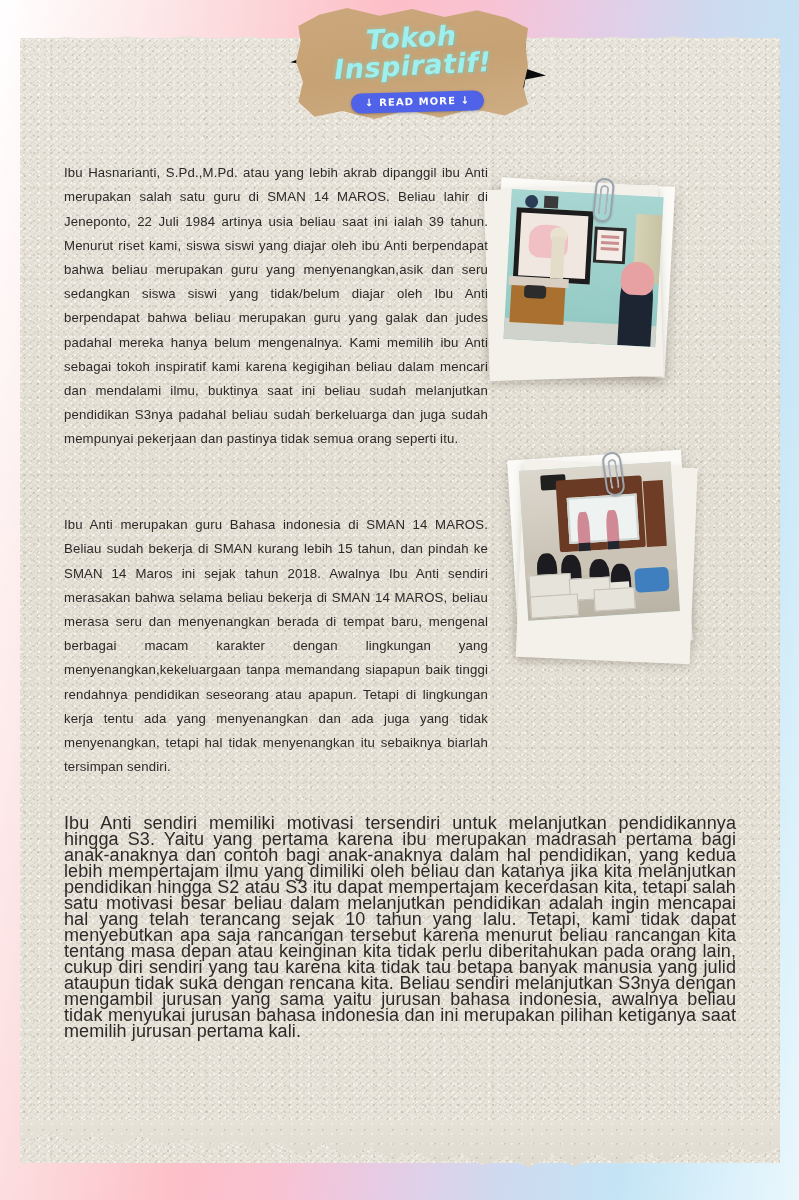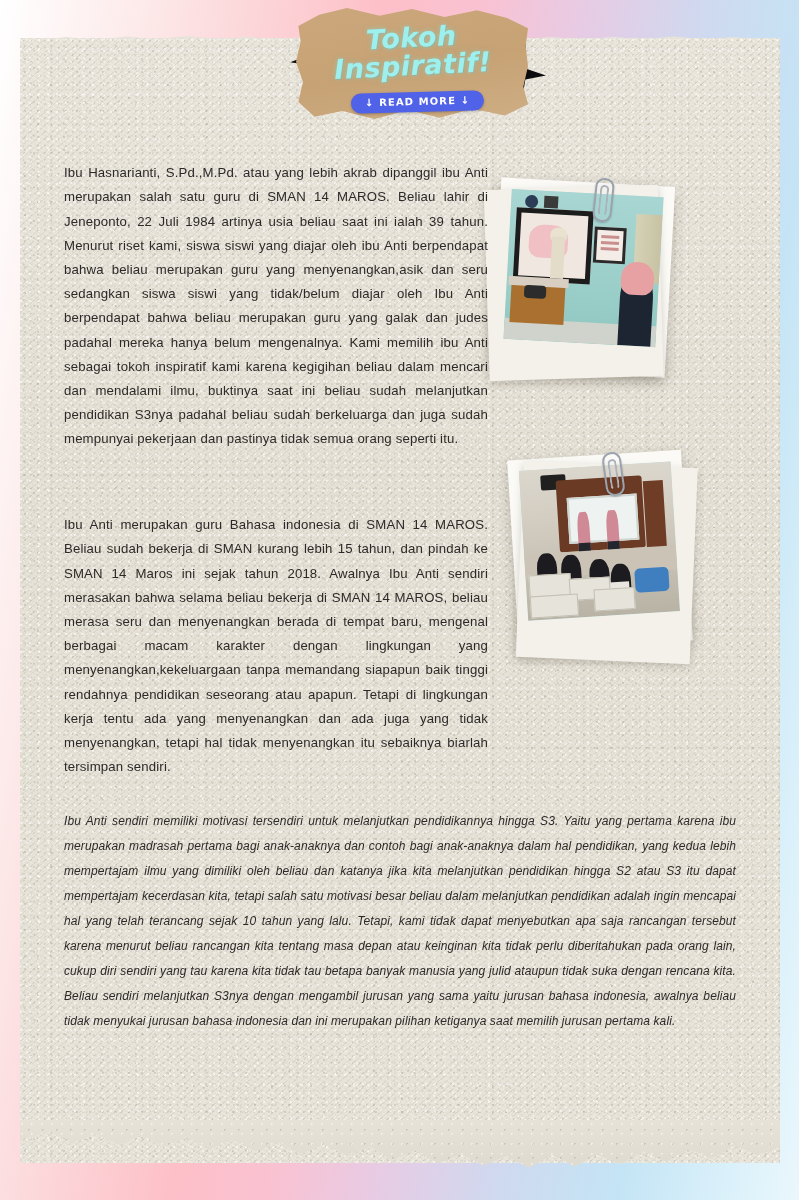--- a/index.html
+++ b/index.html
@@ -192,26 +192,25 @@
   #para-1 { top: 148px; }
   #para-2 { top: 500px; }
 
   .full-text {
     position: absolute;
     left: 64px;
     top: 797px;
     width: 672px;
     color: #2c2a28;
     font-family: "Liberation Sans", sans-serif;
-    font-size: 12px;
-    line-height: 25px;
+    font-size: 18px;
+    line-height: 16px;
     text-align: justify;
     text-justify: inter-word;
     letter-spacing: .1px;
-    font-style: italic;
   }
 
   
   .polaroid {
     position: absolute;
     background: #fbfaf6;
     padding: 11px 11px 30px 11px;
     box-shadow: 0 5px 14px rgba(90,80,68,.32);
   }
   .polaroid .stack {

